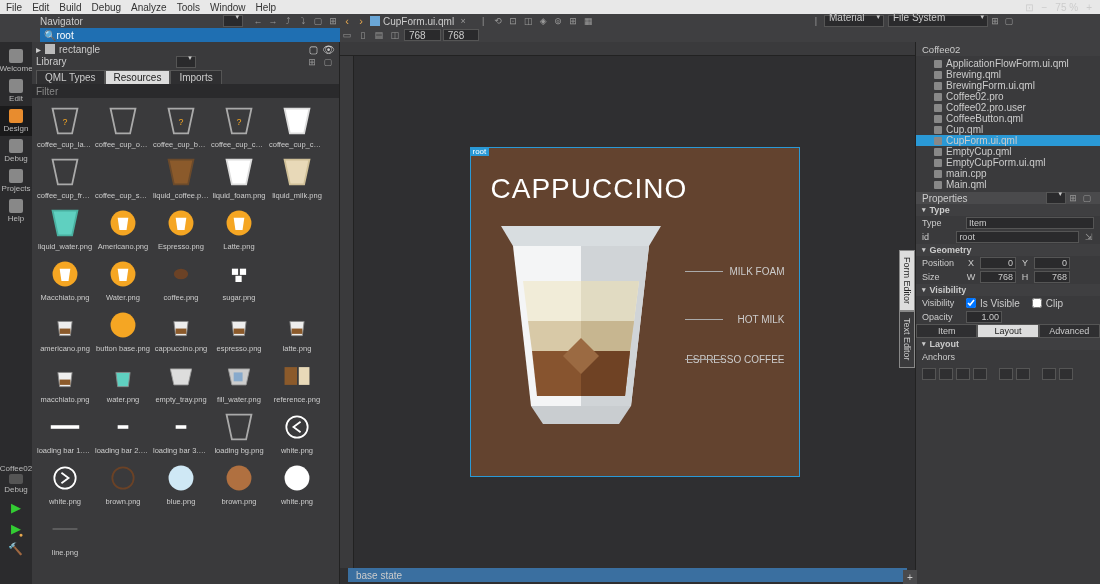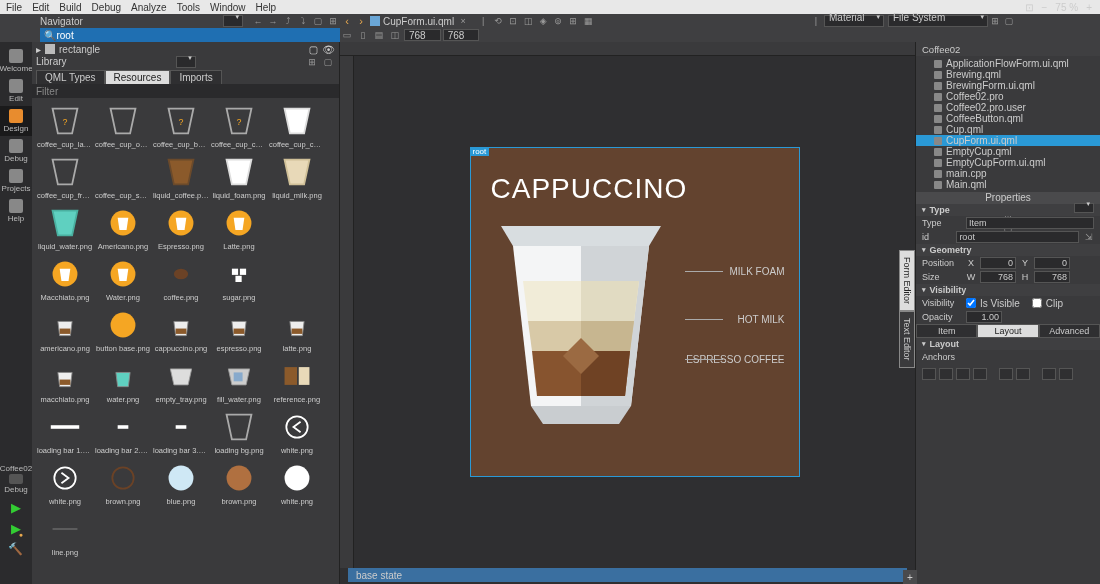--- a/index.html
+++ b/index.html
@@ -45,21 +45,21 @@
 .cup{position:absolute;top:78px;left:30px;}
 .annot{position:absolute;right:14px;font-size:8px;color:#ddd;}
 .annot .line{position:absolute;right:62px;top:5px;width:38px;height:1px;background:#aaa;}
 .statebar{height:14px;background:#3a6fa0;display:flex;align-items:center;padding:0 8px;margin:0 8px;color:#fff;font-size:9px;}
 .col-props{width:185px;background:#3a3a3c;display:flex;flex-direction:column;border-left:1px solid #222;}
 .treehdr{height:14px;padding:0 6px;display:flex;align-items:center;background:#3f3f41;font-size:9.5px;}
 .treelist{padding:2px 0;}
 .treeitem{height:11px;display:flex;align-items:center;padding-left:18px;gap:4px;font-size:9px;cursor:pointer;}
 .treeitem.sel{background:#2a99d6;color:#fff;}
 .treeitem .fic{width:8px;height:8px;background:#888;border-radius:1px;}
-.prophdr{height:12px;background:#4a4a4c;padding:0 6px;display:flex;align-items:center;font-size:9px;flex-direction:column;}
+.prophdr{height:12px;background:#4a4a4c;padding:0 6px;display:flex;align-items:center;font-size:9px;}
 .propgroup{height:12px;background:#3f3f41;padding:0 6px;display:flex;align-items:center;gap:4px;font-size:9px;font-weight:bold;}
 .propgroup::before{content:"▾";font-size:7px;}
 .proprow{height:14px;display:flex;align-items:center;padding:0 6px;gap:4px;}
 .proprow .plbl{width:40px;font-size:9px;}
 .proprow input{background:#2a2a2c;border:1px solid #555;color:#ccc;font-size:9px;padding:0 2px;height:12px;}
 .proprow .axis{width:10px;font-size:9px;text-align:center;}
 .proprow .num{width:36px;text-align:right;}
 .proprow .wide{flex:1;}
 .proprow .chk{width:10px;height:10px;}
 .proptabs{height:14px;display:flex;}

